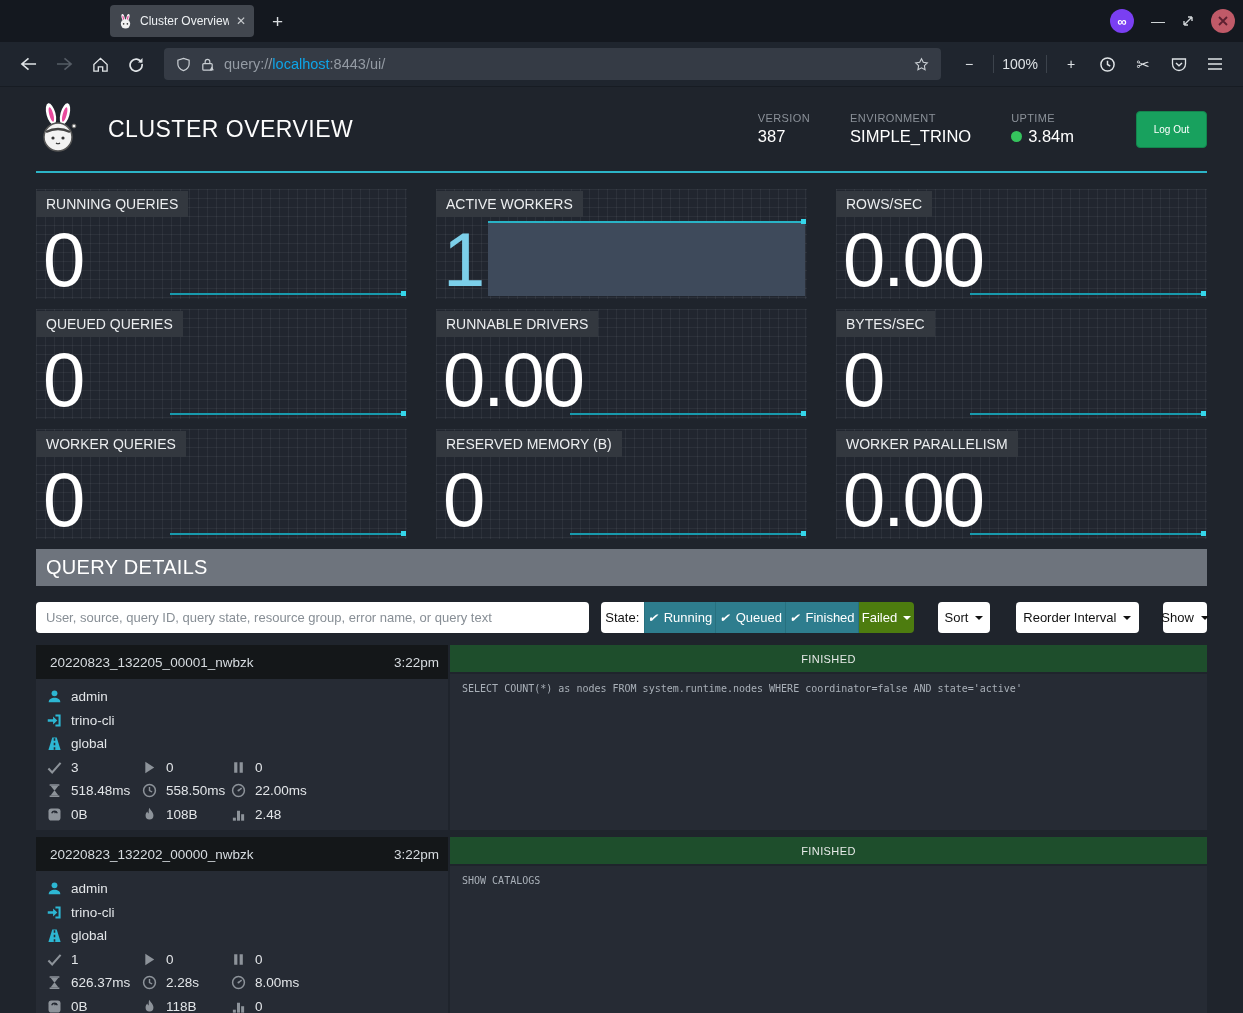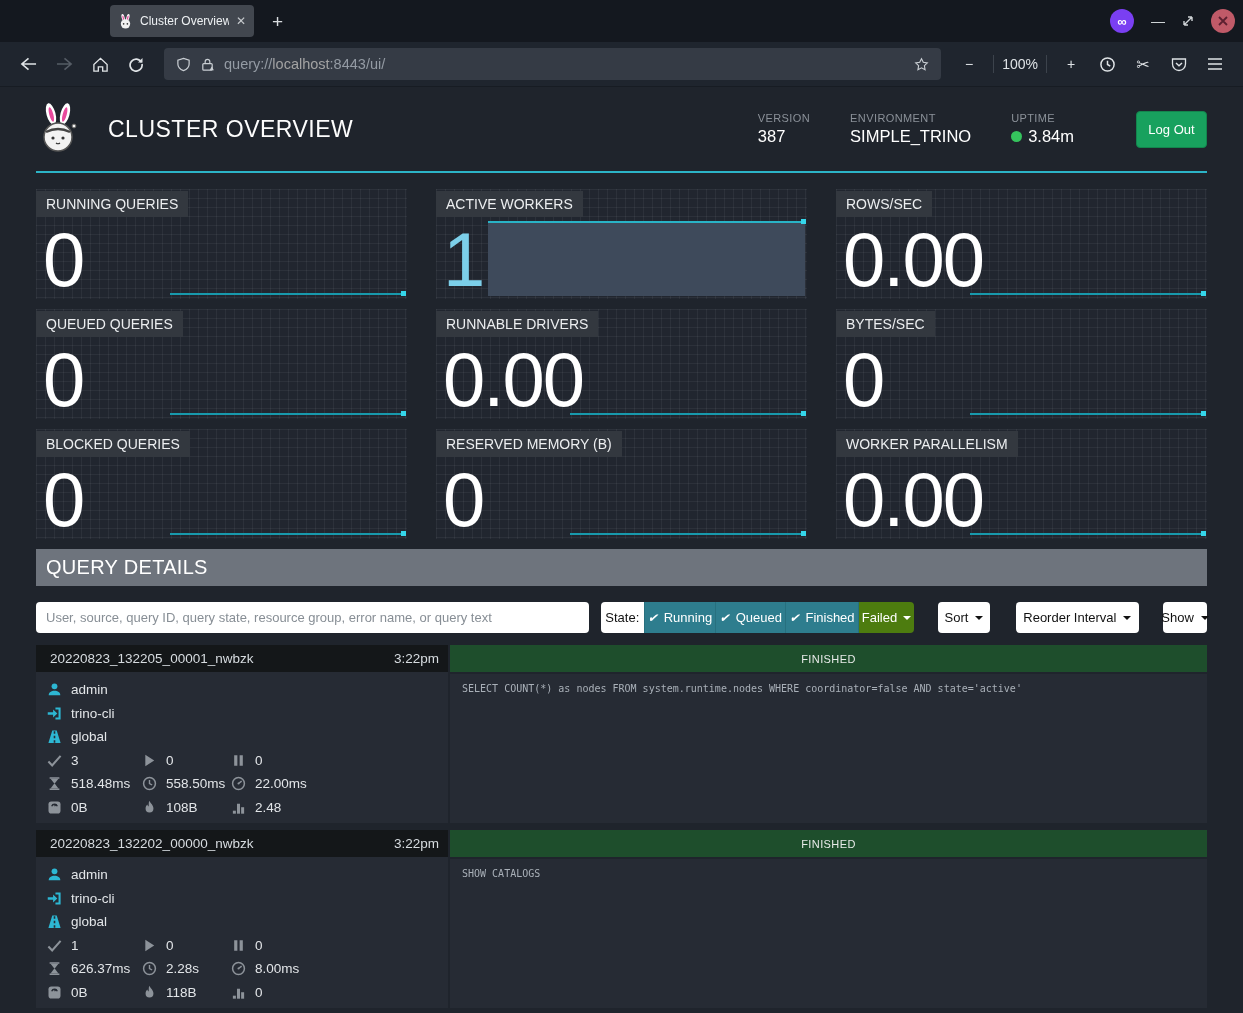--- a/index.html
+++ b/index.html
@@ -19,36 +19,36 @@
   .win-min { color:#cfd3d6; font-size:14px; }
   .close-badge { width:24px; height:24px; border-radius:50%; background:#c05a68;
                  display:flex; align-items:center; justify-content:center; }
 
   .navbar { height:45px; background:#1f252e; display:flex; align-items:center; padding:0 12px; gap:4px; border-bottom:1px solid #171c23; }
   .nbtn { width:32px; height:30px; display:flex; align-items:center; justify-content:center; color:#dfe3e6; flex:none; }
   .nbtn.disabled { color:#565d66; }
   .urlbar { flex:1; height:32px; background:#353b45; border-radius:4px; display:flex; align-items:center;
             gap:9px; padding:0 12px; margin:0 8px; font-size:14.5px; min-width:0; }
   .url-scheme,.url-path { color:#949ba4; }
-  .url-host { color:#a3a3a3; }
+  .url-host { color:#0ea5e9; }
   .urlbar .star { margin-left:auto; }
   .zoomctl { display:flex; align-items:center; color:#dfe3e6; font-size:14px; gap:2px; }
   .zsep { width:1px; height:18px; background:#3c434c; margin:0 6px; }
 
   
   .page { height:926px; padding:0 36px; background:#1f242c; }
 
   .thead { height:86px; display:flex; align-items:center; border-bottom:2px solid #2cb4c7; }
   .thead h1 { font-size:23px; font-weight:400; color:#fdfdfd; letter-spacing:.5px; margin-left:26px; }
   .meta { margin-left:auto; display:flex; align-items:center; gap:40px; }
   .mcol .lab { display:block; color:#8b9199; font-size:11px; letter-spacing:.4px; margin-bottom:3px; }
   .mcol .val { display:flex; align-items:center; color:#fff; font-size:16.5px; gap:6px; }
   .updot { width:11px; height:11px; border-radius:50%; background:#35c35d; display:inline-block; }
   .logout { margin-left:22px; width:71px; height:37px; background:#18a15e; border:1px solid #13854d;
-            border-radius:4px; color:#fff; font-size:13px; }
+            border-radius:4px; color:#fff; font-size:10px; }
 
   .stats { display:grid; grid-template-columns:repeat(3,1fr); gap:10px 29px; margin-top:16px; }
   .card { height:110px; position:relative;
           background:
             linear-gradient(rgba(255,255,255,.05) 1px, transparent 1px) 0 0/9px 9px,
             linear-gradient(90deg, rgba(255,255,255,.05) 1px, transparent 1px) 0 0/9px 9px,
             #21262f; }
   .chip { position:absolute; top:2px; left:0; background:#33383f; color:#eceef0; font-size:14px; padding:5px 10px; }
   .big { position:absolute; left:7px; bottom:4px; font-size:76px; line-height:.92; color:#fff; letter-spacing:-2px; }
   .card.accent .big { color:#7ccfe9; }
@@ -70,21 +70,21 @@
   .sbtn.b1 { width:79px; } .sbtn.b2 { width:77px; } .sbtn.b3 { width:80px; }
   .sbtn.failed { width:62px; background:#4d7c0f; border-radius:0 4px 4px 0; }
   .wbtn { background:#fff; color:#111; border-radius:4px; display:flex; align-items:center; justify-content:center; gap:7px; }
   .wbtn.sort { width:57px; margin-left:24px; } .wbtn.reorder { width:136px; margin-left:26px; } .wbtn.show { width:44px; margin-left:24px; }
   .caret { width:0; height:0; border-left:4px solid transparent; border-right:4px solid transparent; border-top:4px solid currentColor; }
   .sbtn .caret { border-top-color:#fff; }
 
   .qitem { display:flex; gap:2px; }
   .qitem.first { margin-top:12px; } .qitem.second { margin-top:7px; }
   .q-left { width:412px; flex:none; display:flex; flex-direction:column; }
-  .q-head { height:27px; background:#141719; display:flex; align-items:center; padding:0 9px 0 14px; font-size:13.5px; }
+  .q-head { height:34px; background:#141719; display:flex; align-items:center; padding:0 9px 0 14px; font-size:13.5px; }
   .q-id { color:#d7dce0; text-decoration:none; }
   .q-time { margin-left:auto; color:#d7dce0; }
   .q-body { background:#262b34; padding:6px 0 4px 11px; color:#e2e5e8; font-size:13.5px; }
   .q-row, .q-cell { height:23.5px; display:flex; align-items:center; gap:9px; }
   .q-grid { display:grid; grid-template-columns:95px 89px auto; }
   .q-right { flex:1; display:flex; flex-direction:column; gap:2px; }
   .q-status { height:27px; background:#1e4e2c; color:#e8ebe9; display:flex; align-items:center; justify-content:center;
               font-size:11px; letter-spacing:.4px; }
   .q-sql { flex:1; background:#262b34; padding:9px 12px; font-family:"DejaVu Sans Mono",monospace; font-size:10px; color:#a9b0b8; }
 
@@ -262,21 +262,21 @@
         </div>
     </div>
     <div class="card">
       <span class="chip">BYTES/SEC</span>
       <div class="big">0</div>
       <div class="spark">
           <i class="dot"></i>
         </div>
     </div>
     <div class="card">
-      <span class="chip">BLOCKED QUERIES</span>
+      <span class="chip">WORKER QUERIES</span>
       <div class="big">0</div>
       <div class="spark">
           <i class="dot"></i>
         </div>
     </div>
     <div class="card">
       <span class="chip">RESERVED MEMORY (B)</span>
       <div class="big">0</div>
       <div class="spark">
           <i class="dot"></i>

